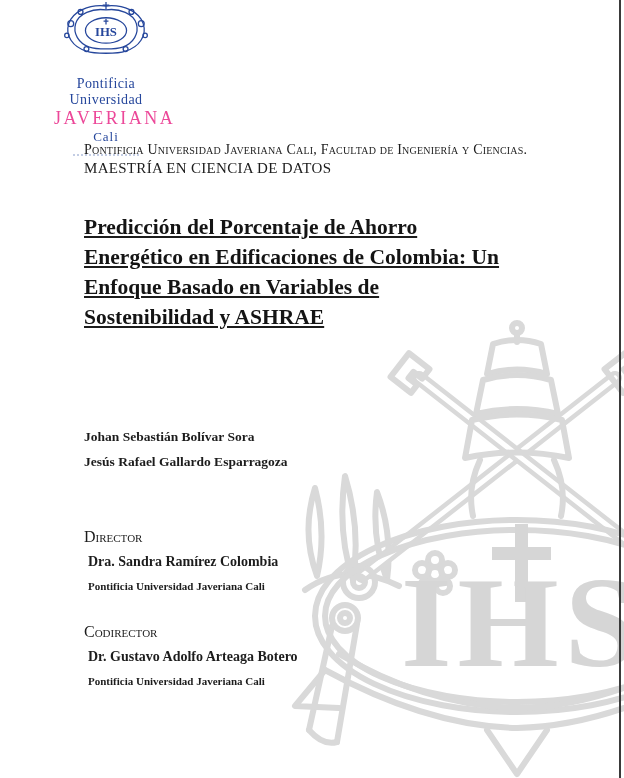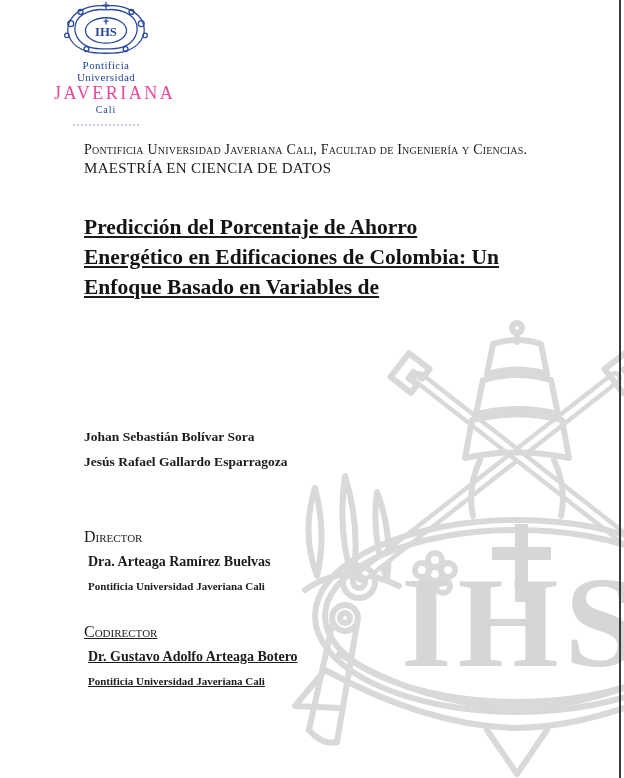--- a/index.html
+++ b/index.html
@@ -7,38 +7,38 @@
     position:relative;
     width:624px;height:778px;
     background:#ffffff;
     overflow:hidden;
     font-family:"Liberation Serif", serif;
     color:#1c1c1c;
   }
   
   .logo-block{position:absolute;left:54px;top:2px;width:104px;text-align:center;z-index:2;}
   .logo-crest{display:block;margin:0 auto;width:94px;height:55px;}
-  .logo-line1{font-size:11px;color:#26479c;letter-spacing:.4px;margin-top:2px;}
+  .logo-line1{font-size:14px;color:#26479c;letter-spacing:.4px;margin-top:19px;}
   .logo-line2{font-size:18px;color:#ec4899;letter-spacing:2.5px;margin-top:0;}
-  .logo-line3{font-size:10px;color:#26479c;letter-spacing:1px;margin-top:0;}
+  .logo-line3{font-size:13px;color:#26479c;letter-spacing:1px;margin-top:0;}
   .logo-fineprint{width:66px;height:0;border-top:2px dotted #c3cde4;margin:9px auto 0 auto;}
   
   .header-block{position:absolute;left:84px;top:142px;z-index:2;}
   .header-institution{font-variant:small-caps;font-size:14px;letter-spacing:.2px;line-height:16px;}
   .header-program{font-size:15px;letter-spacing:.3px;line-height:16px;margin-top:2px;}
   
   .title-block{position:absolute;left:84px;top:212px;width:490px;z-index:2;text-decoration:underline;}
   .title-line{font-size:21.5px;font-weight:700;line-height:30px;color:#141414;}
   
   .authors-block{position:absolute;left:84px;top:424px;z-index:2;}
   .author-name{font-size:13.5px;font-weight:700;line-height:25px;}
   
   .advisor-block{position:absolute;left:84px;z-index:2;}
   .advisor-director{top:529px;}
-  .advisor-codirector{top:624px;text-decoration:underline;}
+  .advisor-codirector{top:624px;}
   .advisor-role{font-variant:small-caps;font-size:16px;line-height:15px;}
   .advisor-name{font-size:14px;font-weight:700;line-height:17px;margin:9px 0 0 4px;}
   .advisor-affiliation{font-size:11px;font-weight:700;line-height:13px;margin:10px 0 0 4px;}
   
   .watermark{position:absolute;left:287px;top:318px;width:440px;height:462px;z-index:0;}
   .watermark text{font-family:"Liberation Serif", serif;}
   
   .edge-line{position:absolute;left:619px;top:0;width:2px;height:778px;background:#3a3a3a;z-index:3;}
 </style>
 </head>
@@ -129,30 +129,31 @@
 
   <div class="header-block">
     <div class="header-institution">Pontificia Universidad Javeriana Cali, Facultad de Ingeniería y Ciencias.</div>
     <div class="header-program">MAESTRÍA EN CIENCIA DE DATOS</div>
   </div>
 
   <div class="title-block">
     <div class="title-line">Predicción del Porcentaje de Ahorro</div>
     <div class="title-line">Energético en Edificaciones de Colombia: Un</div>
     <div class="title-line">Enfoque Basado en Variables de</div>
+    <div class="title-line">Sostenibilidad y ASHRAE</div>
   </div>
 
   <div class="authors-block">
     <div class="author-name">Johan Sebastián Bolívar Sora</div>
     <div class="author-name">Jesús Rafael Gallardo Esparragoza</div>
   </div>
 
   <div class="advisor-block advisor-director">
     <div class="advisor-role">Director</div>
-    <div class="advisor-name">Dra. Arteaga Ramírez Buelvas</div>
+    <div class="advisor-name">Dra. Sandra Ramírez Colombia</div>
     <div class="advisor-affiliation">Pontificia Universidad Javeriana Cali</div>
   </div>
 
   <div class="advisor-block advisor-codirector">
     <div class="advisor-role">Codirector</div>
     <div class="advisor-name">Dr. Gustavo Adolfo Arteaga Botero</div>
     <div class="advisor-affiliation">Pontificia Universidad Javeriana Cali</div>
   </div>
 
   <div class="edge-line"></div>

